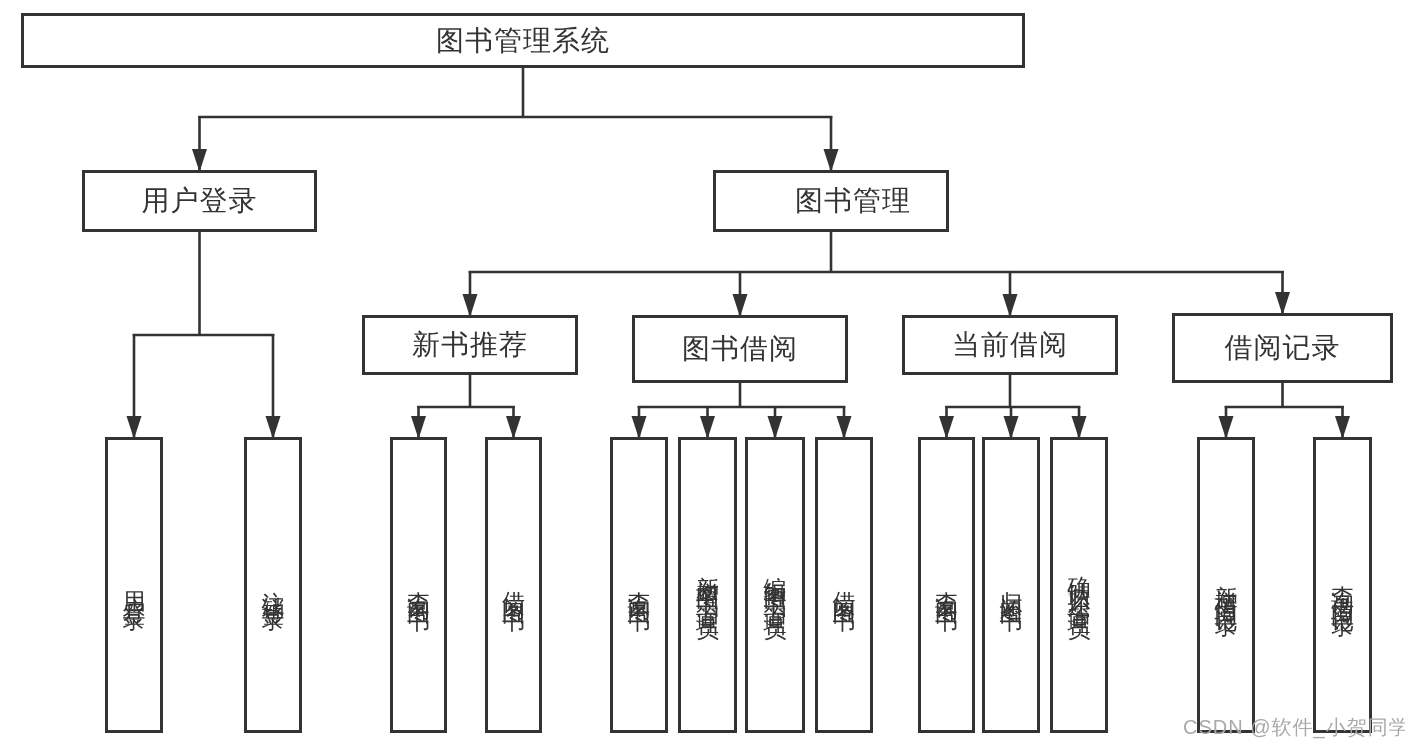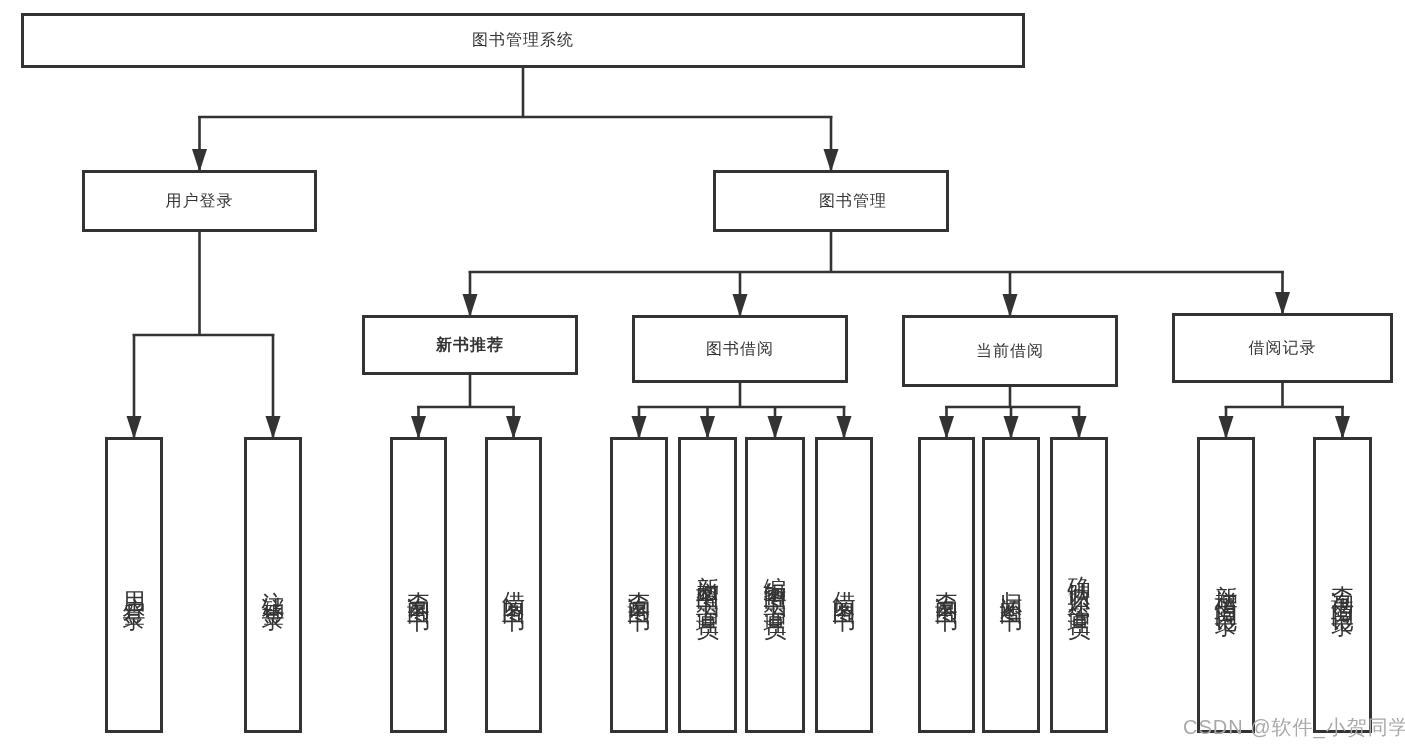--- a/index.html
+++ b/index.html
@@ -26,21 +26,21 @@
     box-sizing: border-box;
     background: #ffffff;
     border: 3px solid #333333;
     color: #333333;
     display: flex;
     align-items: center;
     justify-content: center;
     z-index: 1;
   }
   .hbox span {
-    font-size: 16px;
+    font-size: 28px;
     letter-spacing: 1px;
     white-space: nowrap;
     color: #333333;
   }
   .vbox span {
     writing-mode: vertical-rl;
     text-orientation: upright;
     font-size: 23px;
     letter-spacing: 6px;
     line-height: 1;
@@ -121,27 +121,27 @@
     <span>图书管理系统</span>
   </div>
 
   <div class="node hbox" style="left: 82px; top: 170px; width: 235px; height: 62px;">
     <span>用户登录</span>
   </div>
   <div class="node hbox" style="left: 713px; top: 170px; width: 236px; height: 62px; padding-left: 44px;">
     <span>图书管理</span>
   </div>
 
-  <div class="node hbox" style="left: 362px; top: 315px; width: 216px; height: 60px; font-weight: bold;">
+  <div class="node hbox" style="left: 362px; top: 315px; width: 216px; height: 60px;">
     <span>新书推荐</span>
   </div>
   <div class="node hbox" style="left: 632px; top: 315px; width: 216px; height: 68px;">
     <span>图书借阅</span>
   </div>
-  <div class="node hbox" style="left: 902px; top: 315px; width: 216px; height: 72px;">
+  <div class="node hbox" style="left: 902px; top: 315px; width: 216px; height: 60px;">
     <span>当前借阅</span>
   </div>
   <div class="node hbox" style="left: 1172px; top: 313px; width: 221px; height: 70px;">
     <span>借阅记录</span>
   </div>
 
   <div class="node vbox" style="left: 105px; top: 437px; width: 58px; height: 296px;">
     <span>用户登录</span>
   </div>
   <div class="node vbox" style="left: 244px; top: 437px; width: 58px; height: 296px;">

